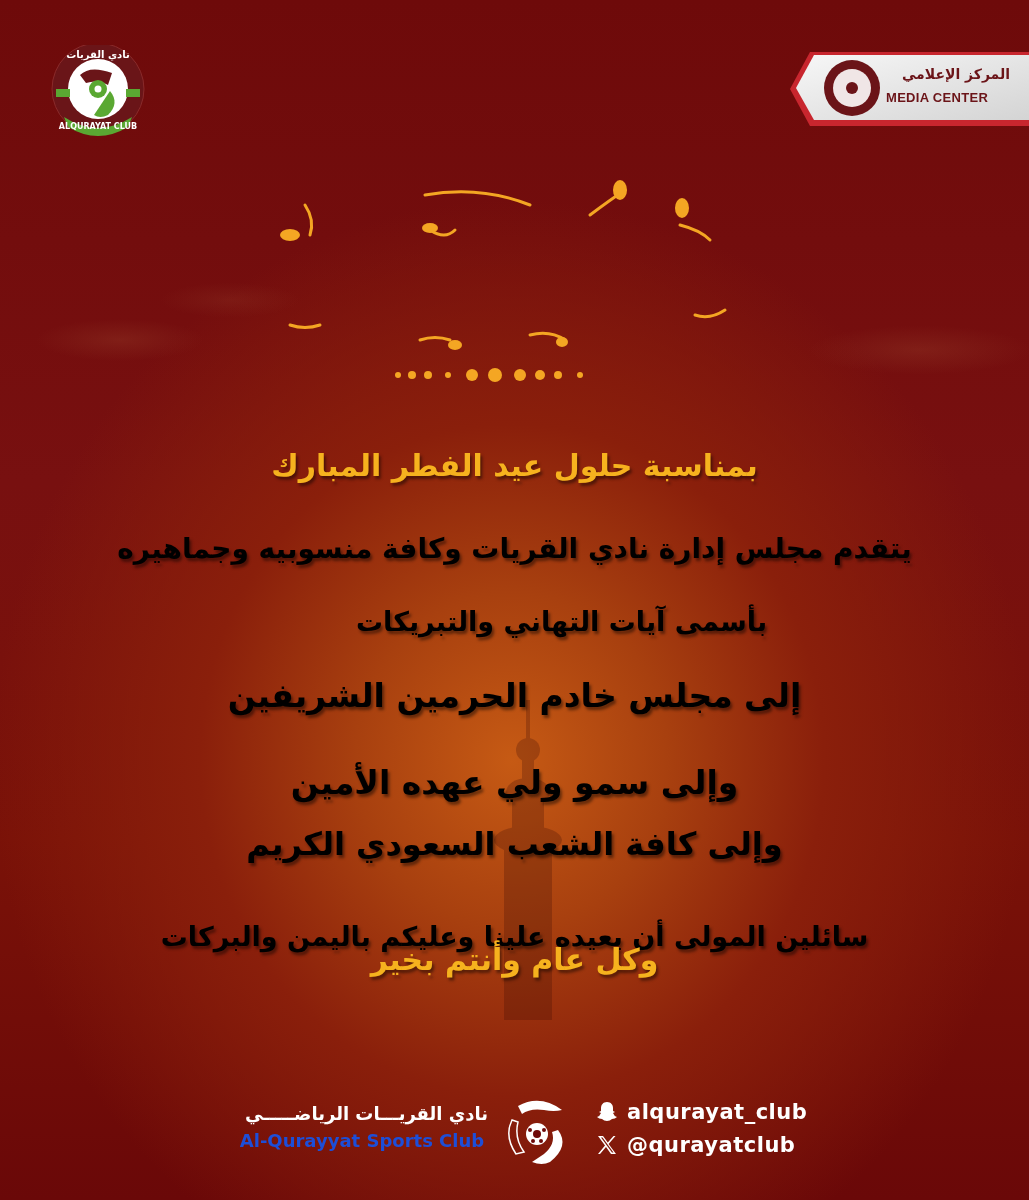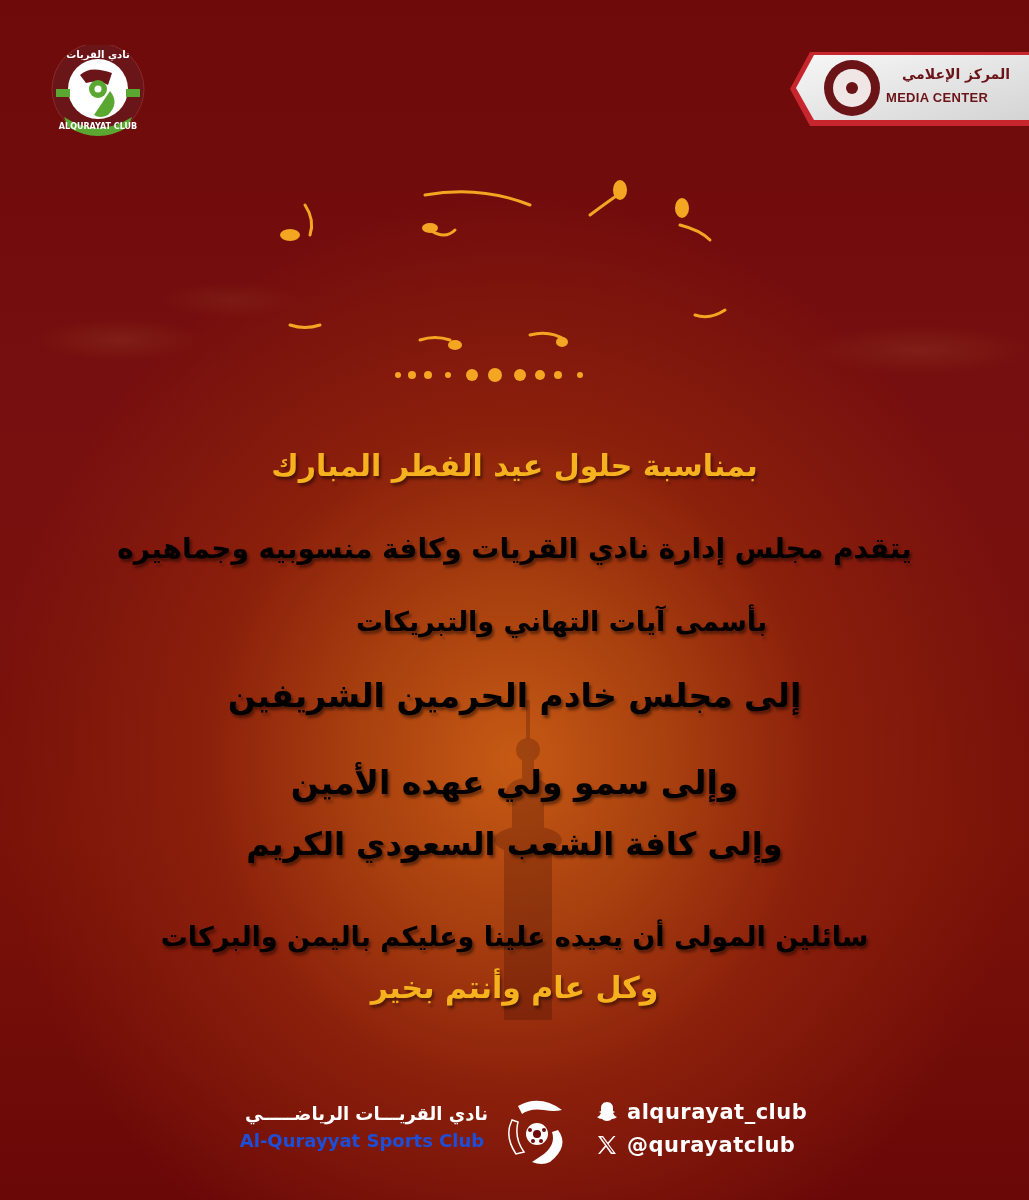--- a/index.html
+++ b/index.html
@@ -162,21 +162,21 @@
   </g>
 </svg>
 
 <div class="line gold" style="top:448px;font-size:30px;">بمناسبة حلول عيد الفطر المبارك</div>
 <div class="line" style="top:532px;font-size:28px;">يتقدم مجلس إدارة نادي القريات وكافة منسوبيه وجماهيره</div>
 <div class="line" style="top:606px;font-size:27px;margin-left:47px;">بأسمى آيات التهاني والتبريكات</div>
 <div class="line" style="top:676px;font-size:33px;">إلى مجلس خادم الحرمين الشريفين</div>
 <div class="line" style="top:751px;font-size:33px;margin-top:12px;">وإلى سمو ولي عهده الأمين</div>
 <div class="line" style="top:825px;font-size:32px;">وإلى كافة الشعب السعودي الكريم</div>
 <div class="line" style="top:898px;font-size:27px;margin-top:23px;">سائلين المولى أن يعيده علينا وعليكم باليمن والبركات</div>
-<div class="line gold" style="top:970px;font-size:30px;">وكل عام وأنتم بخير</div>
+<div class="line gold" style="top:942px;font-size:30px;">وكل عام وأنتم بخير</div>
 
 <div class="footer-club-ar">نادي القريـــات الرياضـــــي</div>
 <div class="footer-club-en">Al-Qurayyat Sports Club</div>
 
 <svg class="footer-logo" viewBox="0 0 70 70">
   <g fill="#ffffff">
     <path d="M18 10 Q40 -2 62 14 Q54 16 44 14 Q30 12 22 18 Z"></path>
     <path d="M58 34 Q70 50 50 66 Q42 70 32 66 L44 58 Q56 48 52 36 Z"></path>
   </g>
   <path d="M12 24 Q4 40 16 58 L24 56 Q14 42 18 26 Z" fill="none" stroke="#ffffff" stroke-width="1.5"></path>

